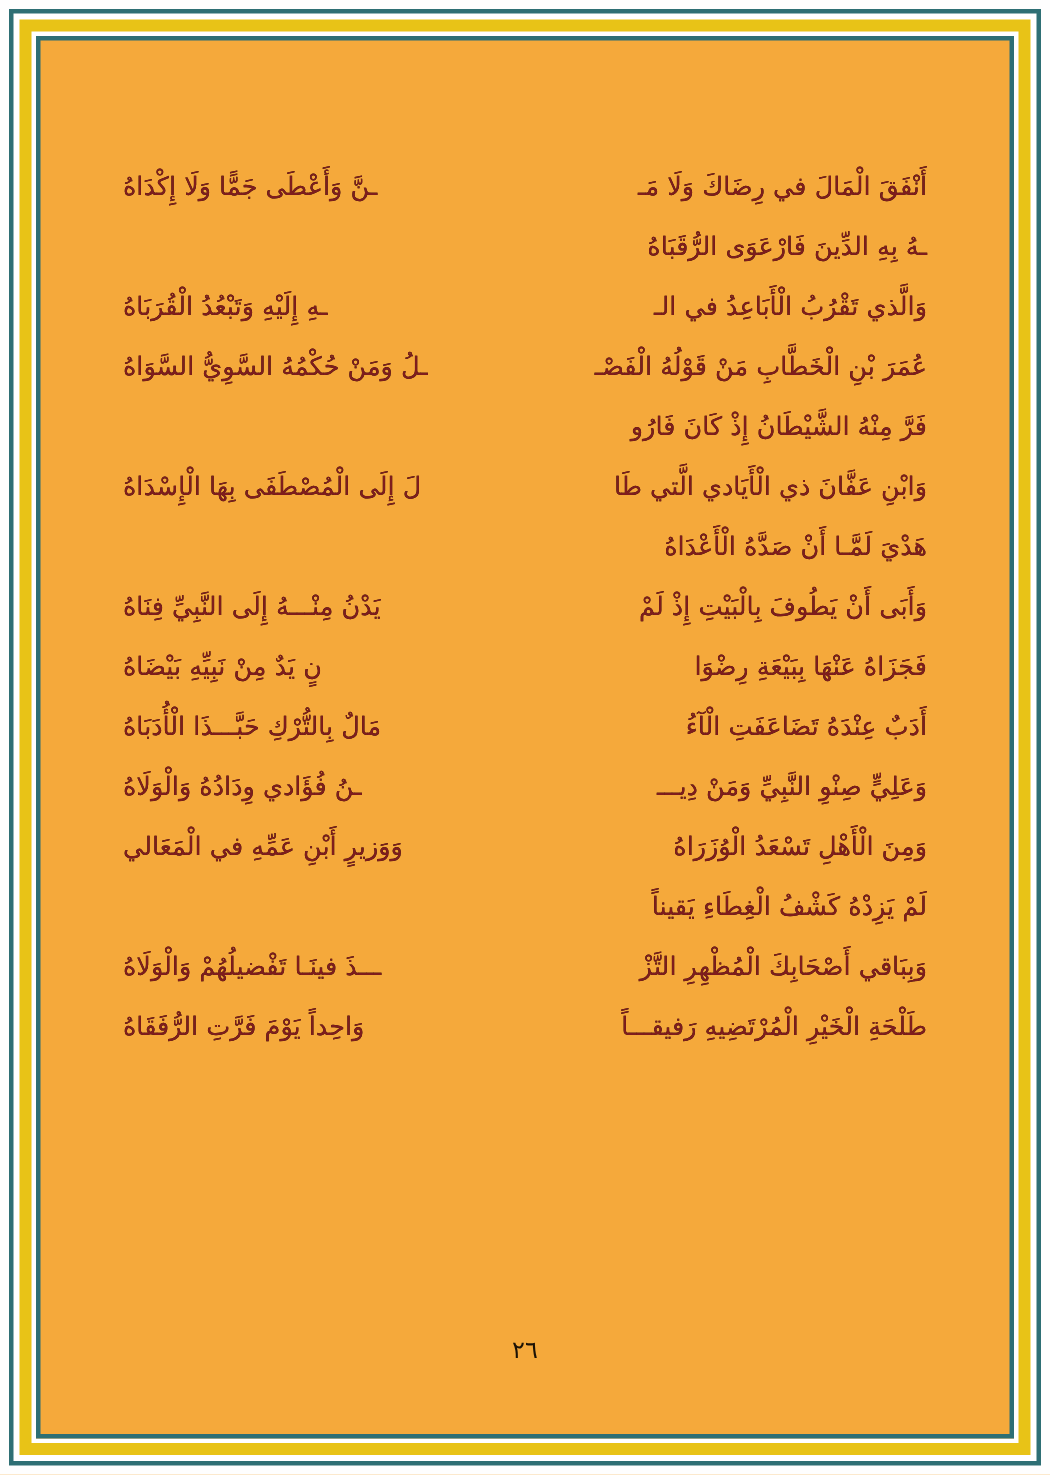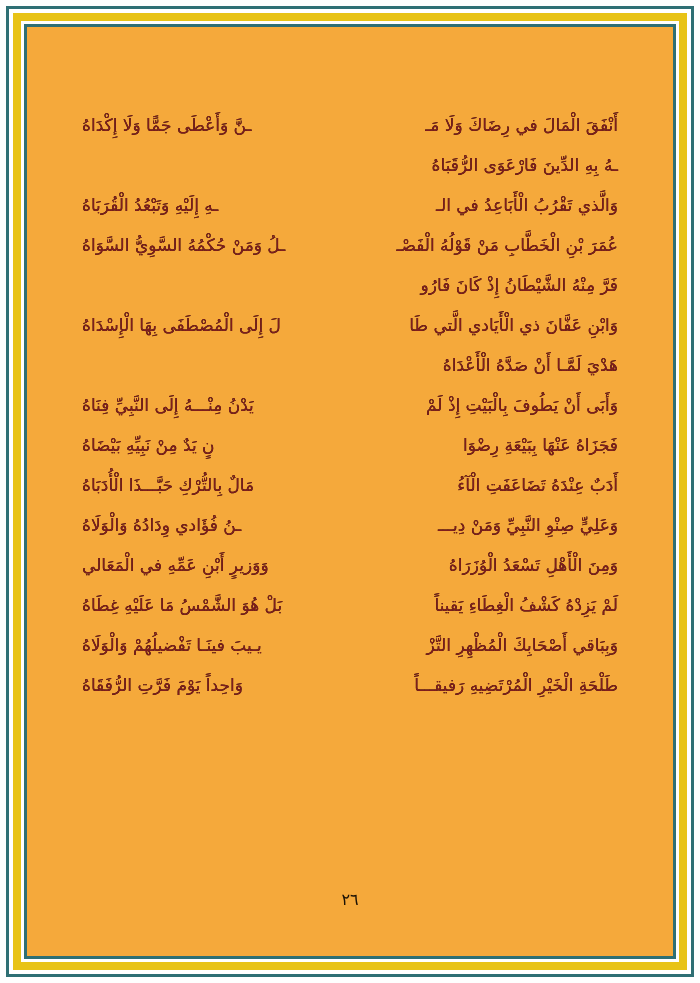--- a/index.html
+++ b/index.html
@@ -162,26 +162,25 @@
         <span class="hemistich left">ـنُ فُؤَادي وِدَادُهُ وَالْوَلَاهُ</span>
       </div>
 
       <div class="verse-row">
         <span class="hemistich left">وَمِنَ الْأَهْلِ تَسْعَدُ الْوُزَرَاهُ</span>
         <span class="hemistich right">وَوَزيرٍ أَبْنِ عَمِّهِ في الْمَعَالي</span>
       </div>
 
       <div class="verse-row">
         <span class="hemistich right">لَمْ يَزِدْهُ كَشْفُ الْغِطَاءِ يَقيناً</span>
-        <span class="hemistich left">بَلْ هُوَ الشَّمْسُ مَا عَلَيْهِ غِطَاهُ</span>
       </div>
 
       <div class="verse-row">
         <span class="hemistich right">وَبِبَاقي أَصْحَابِكَ الْمُظْهِرِ التَّزْ</span>
-        <span class="hemistich left">يـيبَ فينَـا تَفْضيلُهُمْ وَالْوَلَاهُ</span>
+        <span class="hemistich left">ـــذَ فينَـا تَفْضيلُهُمْ وَالْوَلَاهُ</span>
       </div>
 
       <div class="verse-row">
         <span class="hemistich right">طَلْحَةِ الْخَيْرِ الْمُرْتَضِيهِ رَفيقـــاً</span>
         <span class="hemistich left">وَاحِداً يَوْمَ فَرَّتِ الرُّفَقَاهُ</span>
       </div>
 
     </div>
 
     <div class="page-number">٢٦</div>

